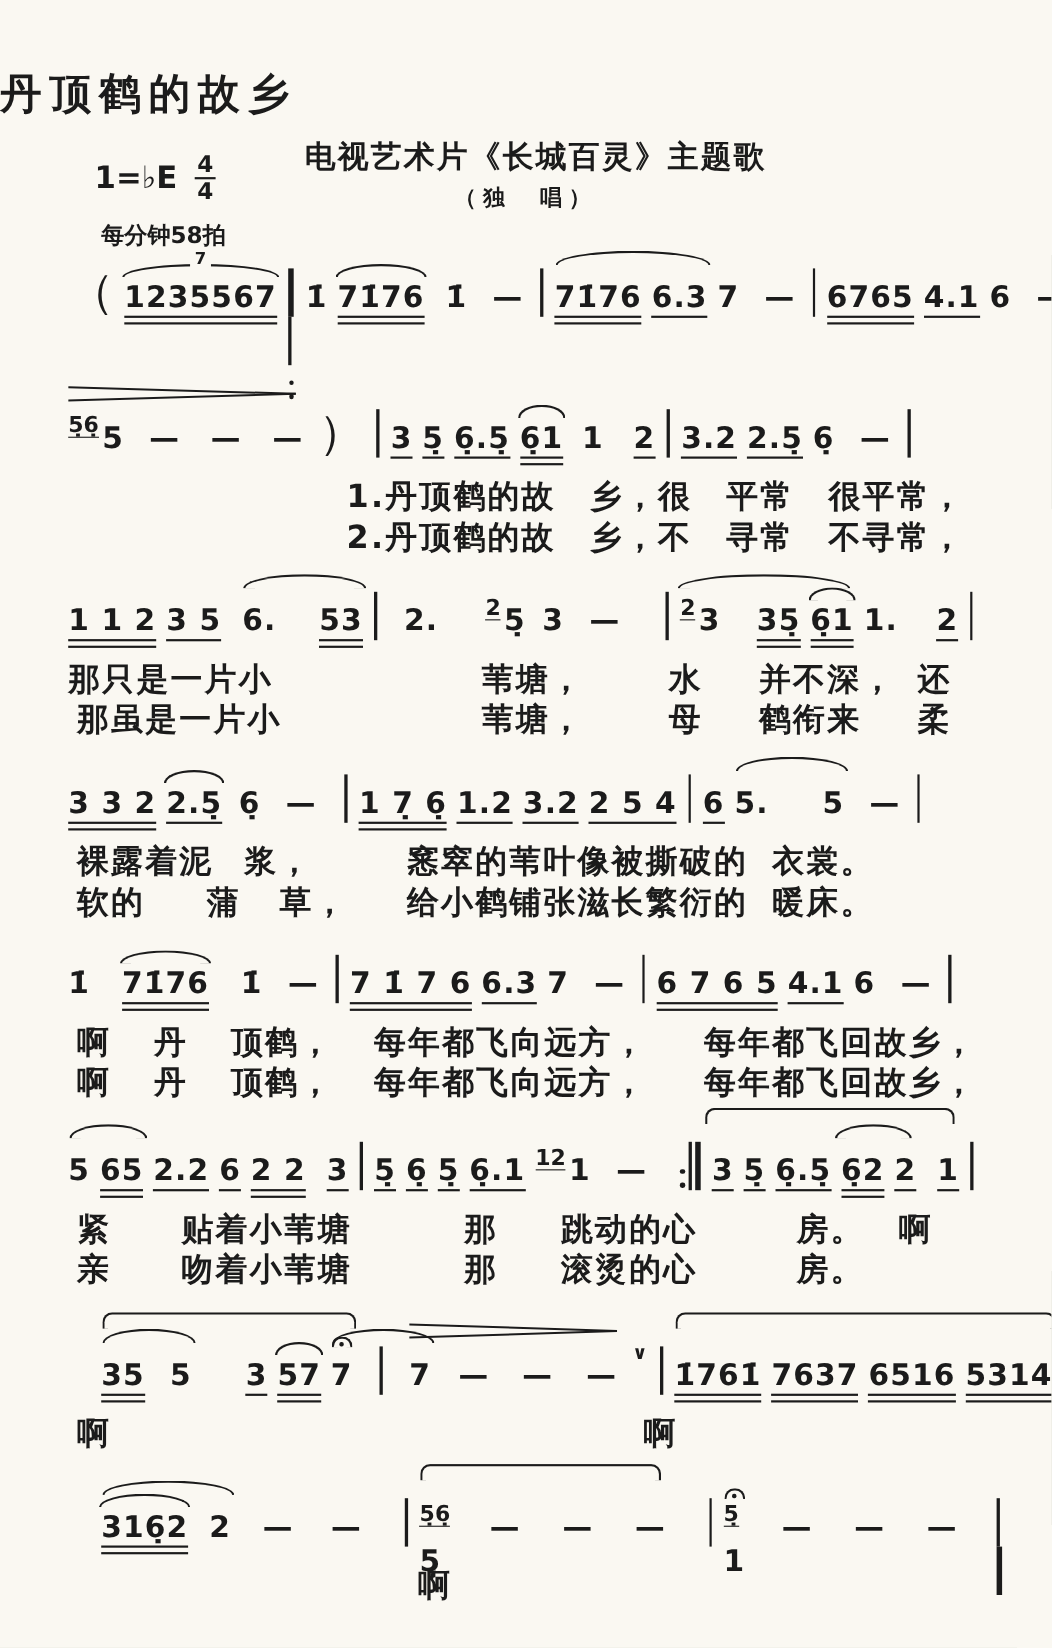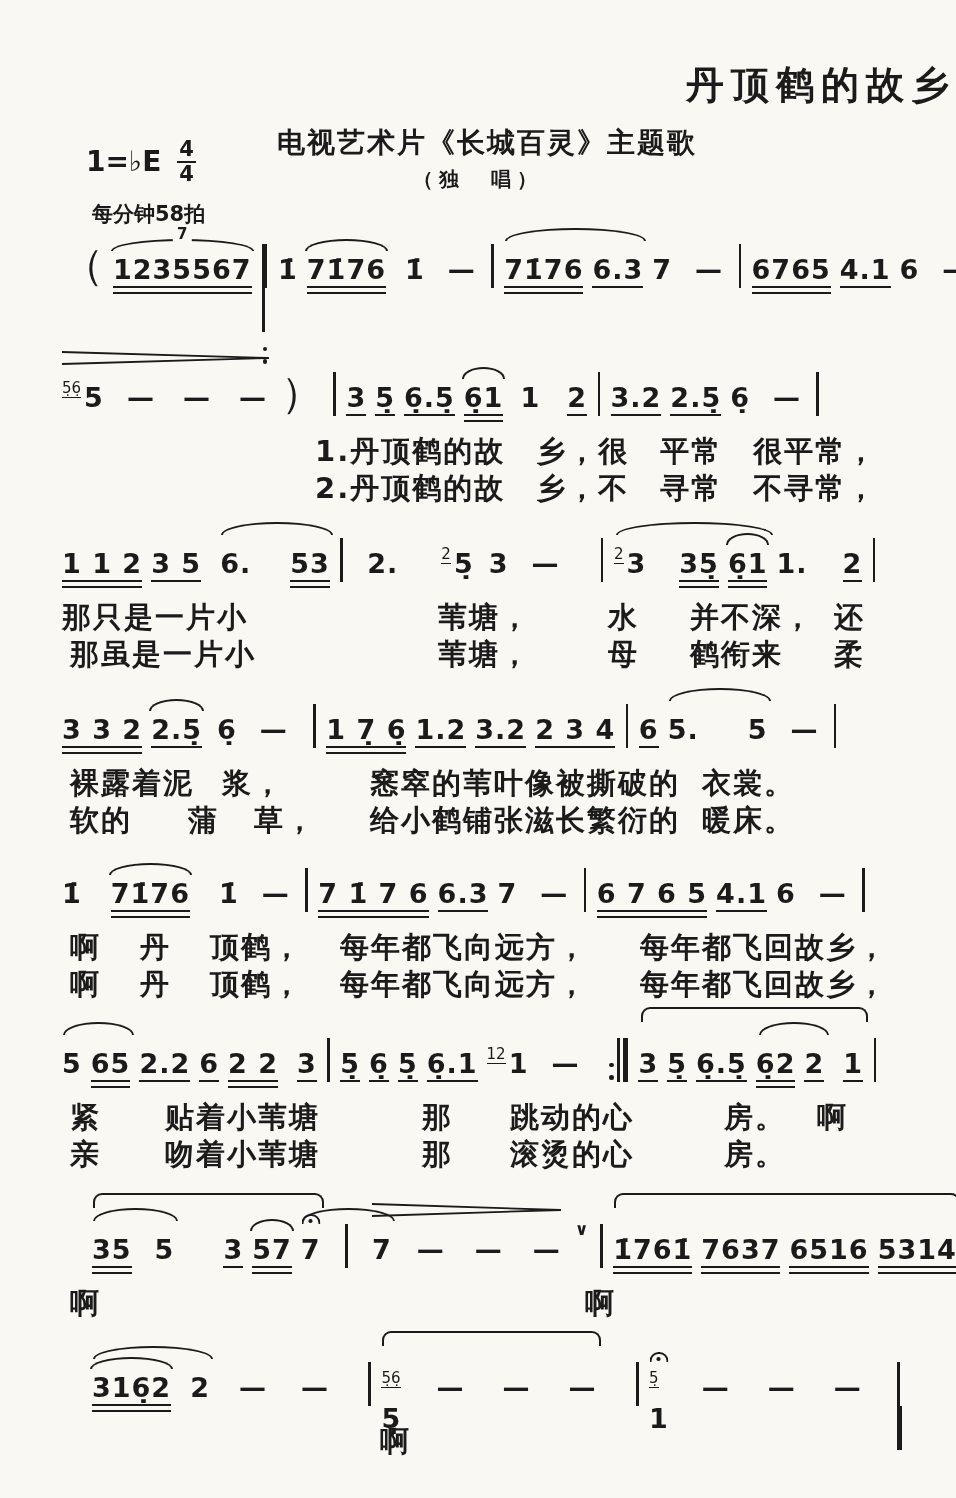--- a/index.html
+++ b/index.html
@@ -1,19 +1,19 @@
 <!DOCTYPE html>
 <html><head>
 <meta charset="utf-8">
 <style>
   html,body{margin:0;padding:0;background:#e8e6e0;}
   .page{position:relative;width:956px;height:1498px;background:#faf8f2;color:#1b1b1b;
         font-family:"DejaVu Sans","Liberation Sans",sans-serif;overflow:hidden;}
   
-  .title{position:absolute;top:60px;left:0;right:0;text-align:right;
+  .title{position:absolute;top:60px;left:0;right:0;text-align:left;
          font-size:38px;font-weight:700;letter-spacing:7px;}
   .subtitle{position:absolute;top:124px;left:0;right:0;text-align:center;
             font-size:28px;font-weight:700;letter-spacing:2px;padding-left:18px;}
   .perf{position:absolute;top:166px;left:0;right:0;text-align:center;
         font-size:20px;font-weight:700;letter-spacing:6px;}
   .keysig{position:absolute;left:86px;top:138px;font-size:28px;font-weight:700;
           display:flex;align-items:center;}
   .frac{display:inline-flex;flex-direction:column;align-items:center;font-size:21px;
         font-weight:700;line-height:1.05;margin-left:16px;}
   .frac .ftop{border-bottom:2.5px solid #1b1b1b;padding:0 2px 1px;}
@@ -28,21 +28,21 @@
   .notes{position:relative;display:flex;align-items:baseline;height:60px;
          font-size:27px;font-weight:700;}
   .tok{position:relative;margin-right:9px;}
   .nt{display:inline-block;white-space:pre;line-height:1.15;letter-spacing:1px;}
   .u1::after{content:"";display:block;border-bottom:2.5px solid #1b1b1b;margin-top:1px;}
   .u2::after{content:"";display:block;height:4px;border-top:2.5px solid #1b1b1b;
              border-bottom:2.5px solid #1b1b1b;margin-top:1px;}
   .dash{font-weight:800;margin:0 14px;}
   .paren .nt{font-size:42px;font-weight:400;line-height:.8;letter-spacing:0;}
   .breath .nt{font-size:17px;position:relative;top:-24px;}
-  .grace{display:inline-block;font-size:15px;font-weight:400;position:relative;
+  .grace{display:inline-block;font-size:20px;font-weight:700;position:relative;
          top:-14px;margin-right:3px;line-height:1;}
   .grace::after{content:"";display:block;border-bottom:1.5px solid #1b1b1b;margin-top:1px;}
   .slur{position:absolute;top:-15px;left:-2px;right:-2px;height:10px;
         border:solid #1b1b1b;border-width:2.5px 2px 0;
         border-radius:50% 50% 0 0 / 100% 100% 0 0;}
   .tup{position:absolute;top:-27px;left:50%;transform:translateX(-50%);
        font-size:15px;background:#faf8f2;padding:0 4px;line-height:1;}
   .fermata{position:absolute;top:-20px;left:50%;transform:translateX(-50%);
            width:15px;height:8px;border:2.5px solid #1b1b1b;border-bottom:none;
            border-radius:9px 9px 0 0;}
@@ -172,21 +172,21 @@
       <div class="sys s4">
         <div class="notes">
           <span class="tok"><span class="nt u2">3 3 2</span></span>
           <span class="tok"><span class="nt u1">2.5̣</span><span class="slur"></span></span>
           <span class="tok" style="margin-left: 6px;"><span class="nt">6̣</span></span>
           <span class="tok dash"><span class="nt">—</span></span>
           <span class="tok barwrap" style="margin-left: 10px;"><span class="bline"></span></span>
           <span class="tok"><span class="nt u2">1 7̣ 6̣</span></span>
           <span class="tok"><span class="nt u1">1.2</span></span>
           <span class="tok"><span class="nt u1">3.2</span></span>
-          <span class="tok"><span class="nt u1">2 3 4</span></span>
+          <span class="tok"><span class="nt u1">2 5 4</span></span>
           <span class="tok barwrap"><span class="bline"></span></span>
           <span class="tok"><span class="nt u1">6</span></span>
           <span class="tok"><span class="nt">5.</span></span>
           <span class="tok" style="margin-left: 40px;"><span class="nt">5</span></span>
           <span class="tok dash"><span class="nt">—</span></span>
           <span class="tok barwrap"><span class="bline"></span></span>
           <div class="arc" style="left: 607px; width: 98px;"></div>
         </div>
         <div class="lyr">
           <span class="lseg" style="left: 8px;">裸露着泥</span>

